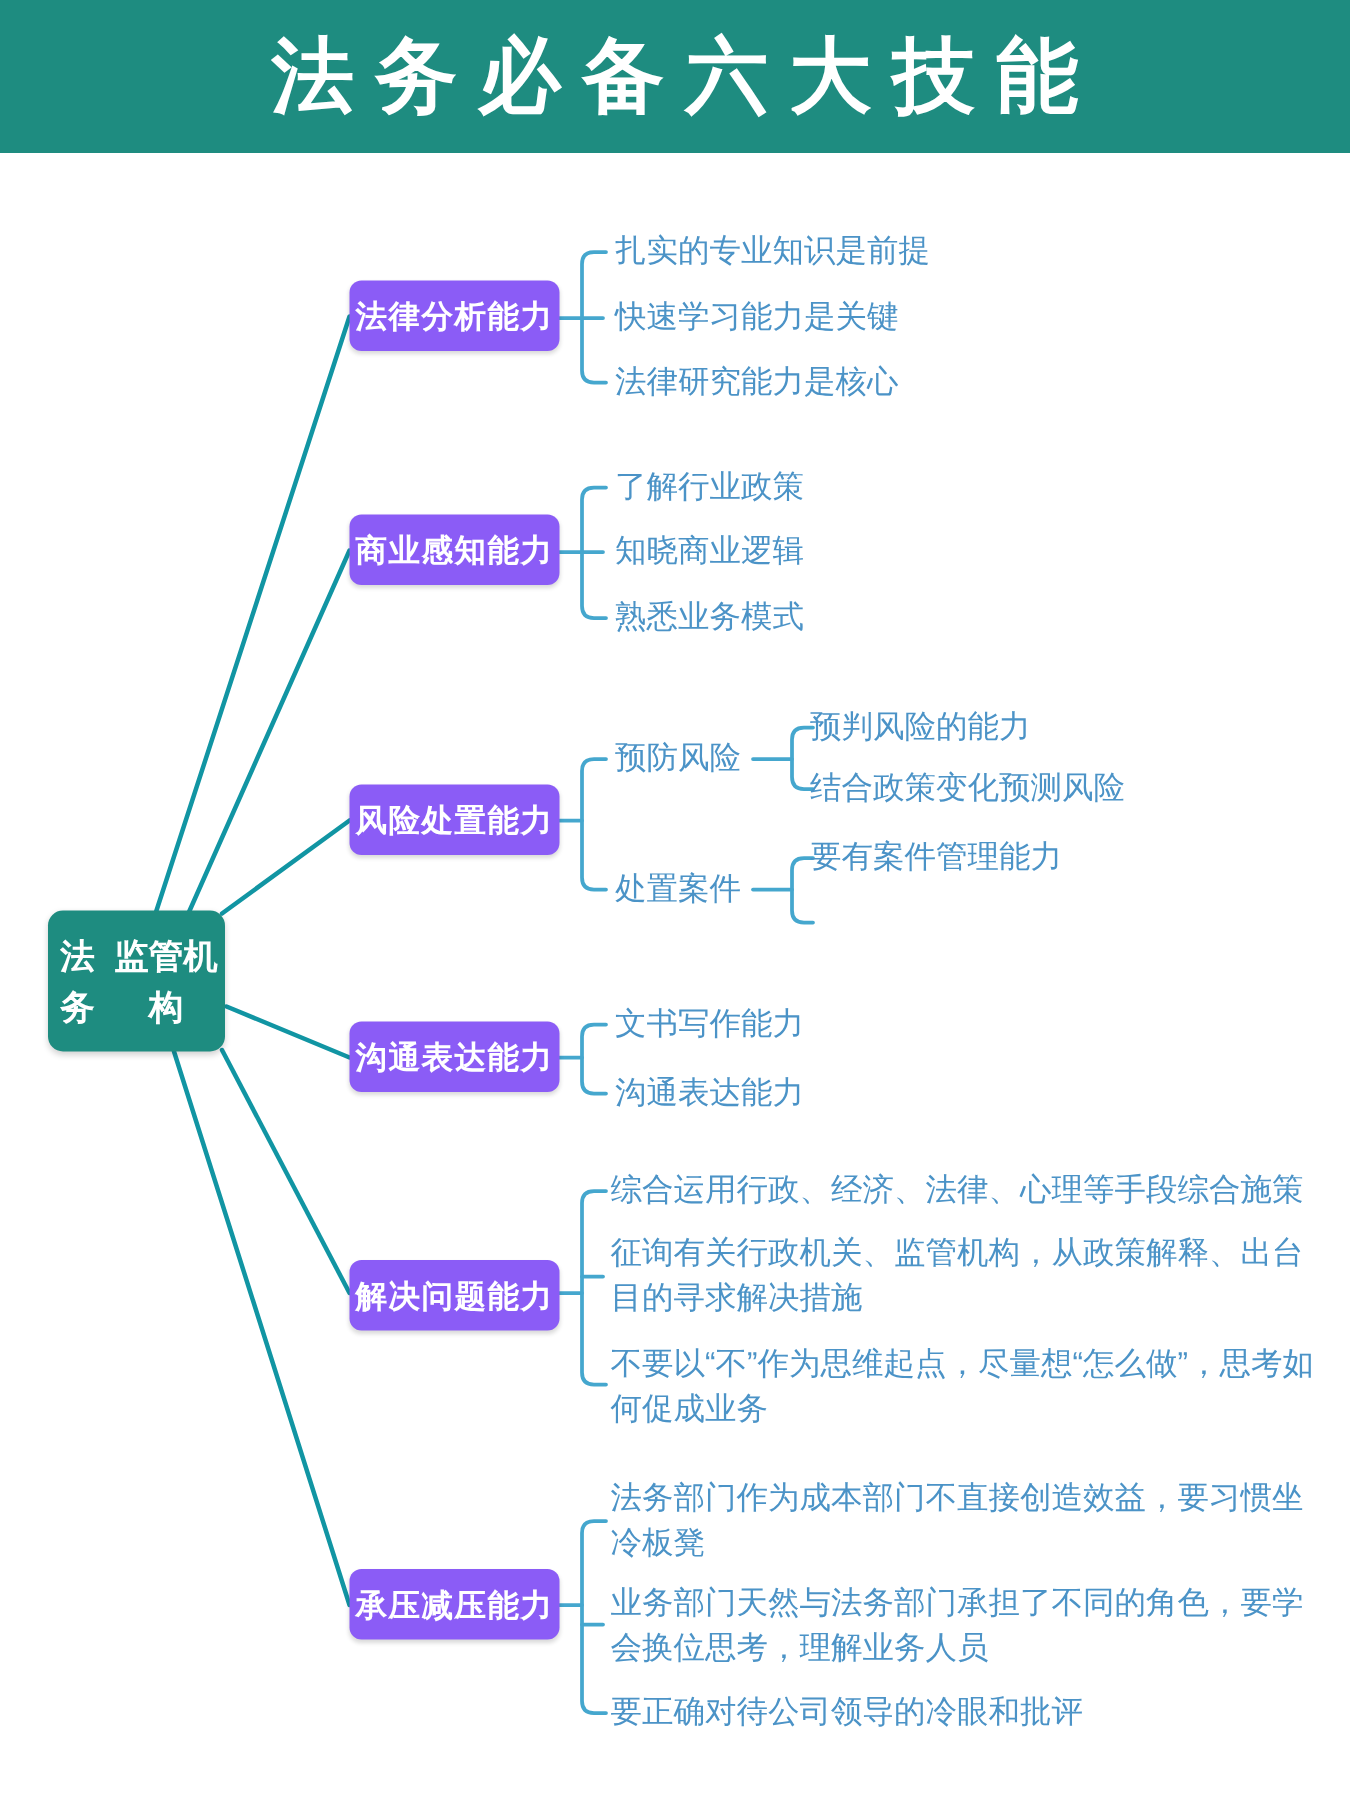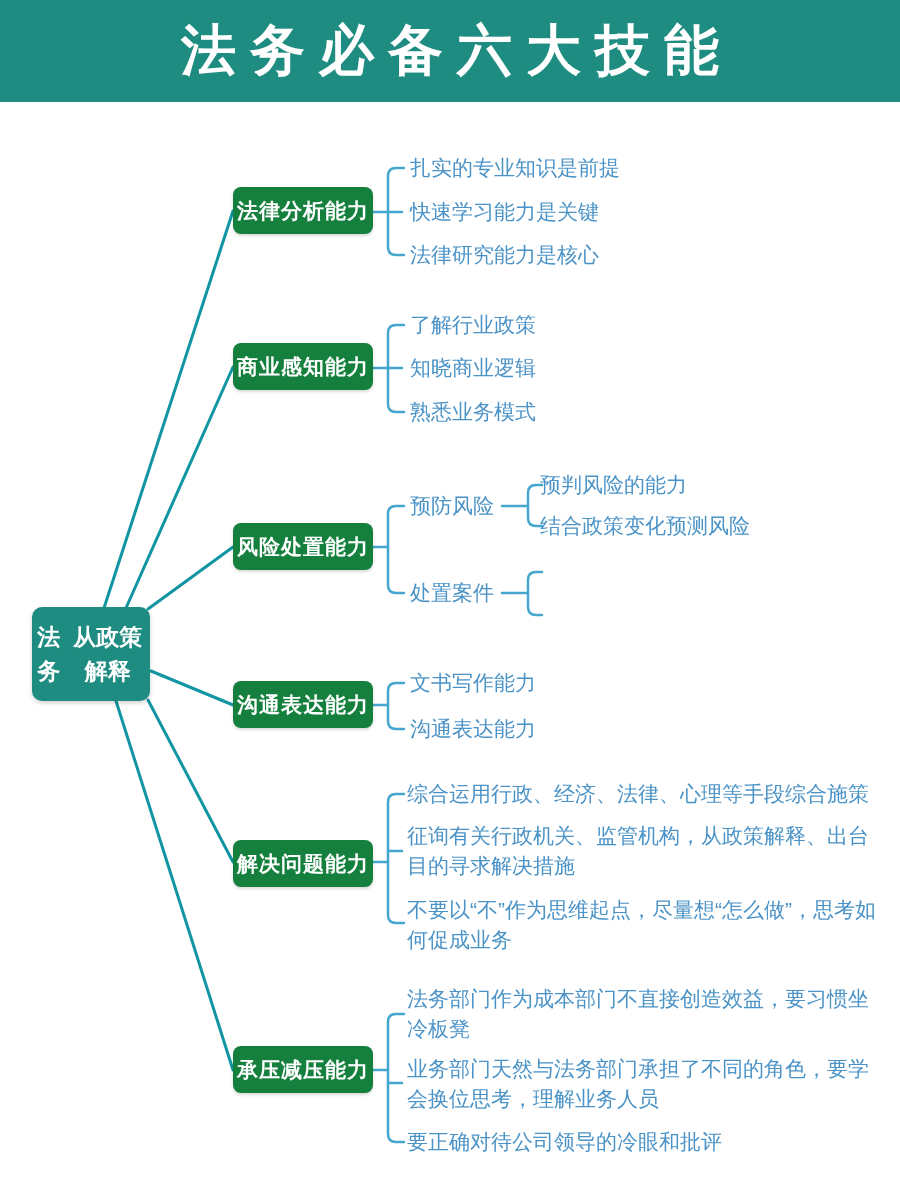--- a/index.html
+++ b/index.html
@@ -53,21 +53,21 @@
     font-size: 23px;
     font-weight: 700;
     line-height: 34px;
     text-align: center;
   }
 
   .branch-node {
     position: absolute;
     left: 233px;
     width: 140px; height: 47px;
-    background: #15803d;
+    background: #8b5cf6;
     border-radius: 8px;
     box-shadow: 0 2px 3px rgba(0,0,0,0.15);
     display: flex;
     align-items: center;
     justify-content: center;
     color: #ffffff;
     font-size: 21px;
     font-weight: 700;
     letter-spacing: 1px;
     white-space: nowrap;
@@ -130,21 +130,21 @@
       <path d="M 404 794 L 396 794 Q 388 794 388 802 L 388 915 Q 388 923 396 923 L 404 923"></path>
 
       <path d="M 373 1070 L 388 1070"></path>
       <path d="M 388 1083 L 402 1083"></path>
       <path d="M 404 1014 L 396 1014 Q 388 1014 388 1022 L 388 1134 Q 388 1142 396 1142 L 404 1142"></path>
     </g>
   </svg>
 
   <div class="root-node">
     <span>法务</span>
-    <span>从政策解释</span>
+    <span>监管机构</span>
   </div>
 
   <div class="branch-node" style="top:187px">法律分析能力</div>
   <div class="branch-node" style="top:343px">商业感知能力</div>
   <div class="branch-node" style="top:523px">风险处置能力</div>
   <div class="branch-node" style="top:681px">沟通表达能力</div>
   <div class="branch-node" style="top:840px">解决问题能力</div>
   <div class="branch-node" style="top:1046px">承压减压能力</div>
 
   <div class="leaf" style="left:410px; top:154px">扎实的专业知识是前提</div>
@@ -152,20 +152,21 @@
   <div class="leaf" style="left:410px; top:241px">法律研究能力是核心</div>
 
   <div class="leaf" style="left:410px; top:311px">了解行业政策</div>
   <div class="leaf" style="left:410px; top:354px">知晓商业逻辑</div>
   <div class="leaf" style="left:410px; top:398px">熟悉业务模式</div>
 
   <div class="leaf" style="left:410px; top:492px">预防风险</div>
   <div class="leaf" style="left:540px; top:471px">预判风险的能力</div>
   <div class="leaf" style="left:540px; top:512px">结合政策变化预测风险</div>
   <div class="leaf" style="left:410px; top:579px">处置案件</div>
+  <div class="leaf" style="left:540px; top:558px">要有案件管理能力</div>
 
   <div class="leaf" style="left:410px; top:669px">文书写作能力</div>
   <div class="leaf" style="left:410px; top:715px">沟通表达能力</div>
 
   <div class="leaf" style="left:407px; top:780px">综合运用行政、经济、法律、心理等手段综合施策</div>
   <div class="leaf wrap" style="left:407px; top:821px">征询有关行政机关、监管机构，从政策解释、出台目的寻求解决措施</div>
   <div class="leaf wrap" style="left:407px; top:895px">不要以“不”作为思维起点，尽量想“怎么做”，思考如何促成业务</div>
 
   <div class="leaf wrap" style="left:407px; top:984px">法务部门作为成本部门不直接创造效益，要习惯坐冷板凳</div>
   <div class="leaf wrap" style="left:407px; top:1054px">业务部门天然与法务部门承担了不同的角色，要学会换位思考，理解业务人员</div>

